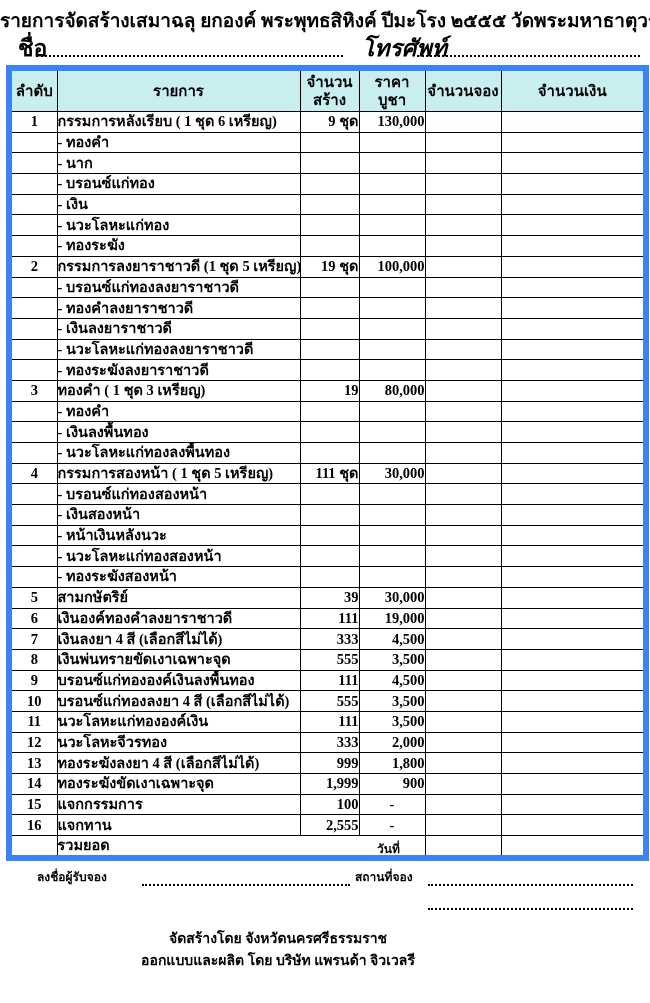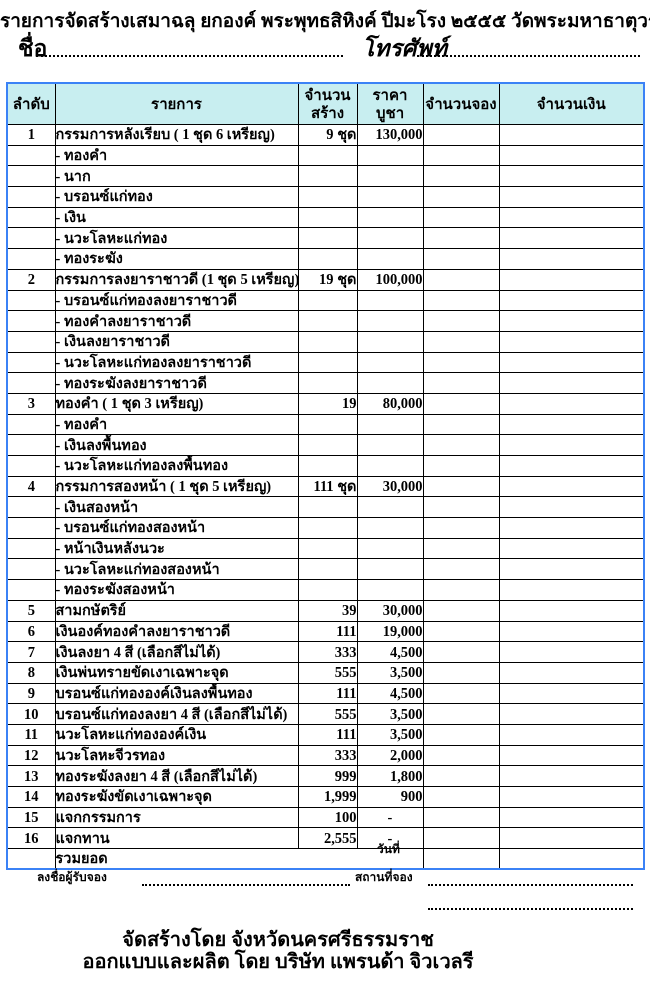--- a/index.html
+++ b/index.html
@@ -8,42 +8,42 @@
     font-family:"Liberation Serif","DejaVu Serif",serif; font-weight:bold; color:#000;
     overflow:hidden;
   }
   .title {
     position:absolute; top:9px; left:0; width:650px; text-align:center;
     font-size:19px; line-height:24px; white-space:nowrap;
   }
   .lbl { position:absolute; font-size:23px; line-height:20px; white-space:nowrap; }
   .dots { position:absolute; height:17px; border-bottom:2px dotted #000; }
   table.order {
-    position:absolute; left:6px; top:82px; width:637px;
+    position:absolute; left:6px; top:65px; width:637px;
     border-collapse:collapse; table-layout:fixed;
-    border:2px solid #3b82f6;
+    border:6px solid #3b82f6;
   }
   table.order th, table.order td {
     border:1.5px solid #000; padding:0; overflow:hidden;
     font-weight:bold; white-space:nowrap;
   }
   table.order th {
     background:var(--header-bg,#c8eef0); font-size:15px; line-height:18px;
     white-space:pre-line; text-align:center; vertical-align:middle; height:40px;
   }
   table.order tbody tr { height:20.7px; }
   table.order td { font-size:14.5px; line-height:19px; vertical-align:middle; }
   td.cell-no     { text-align:center; }
   td.cell-item   { text-align:left; padding-left:4px; }
   td.cell-qty    { text-align:right; padding-right:3px; }
   td.cell-price  { text-align:right; padding-right:8px; }
   td.dash        { text-align:center; padding-right:0; }
   td.cell-total  { text-align:left; padding-left:6px; font-size:15px; }
   .foot { position:absolute; font-size:12px; line-height:19px; white-space:nowrap; }
-  .center-line { position:absolute; left:0; width:556px; text-align:center; font-size:20px; line-height:20px; }
+  .center-line { position:absolute; left:0; width:556px; text-align:center; font-size:14px; line-height:20px; }
 </style>
 </head>
 <body>
 
 <div class="page">
 
   <div class="title">รายการจัดสร้างเสมาฉลุ ยกองค์ พระพุทธสิหิงค์  ปีมะโรง ๒๕๕๕    วัดพระมหาธาตุวรมหาวิหาร</div>
 
   <span class="lbl" style="left:18px; top:39px;">ชื่อ</span>
   <span class="dots" style="left:36px; top:38px; width:307px;"></span>
@@ -211,29 +211,29 @@
         <tr>
           <td class="cell-no">4</td>
           <td class="cell-item">กรรมการสองหน้า ( 1 ชุด 5 เหรียญ)</td>
           <td class="cell-qty">111 ชุด</td>
           <td class="cell-price">30,000</td>
           <td class="cell-reserved"></td>
           <td class="cell-amount"></td>
         </tr>
         <tr>
           <td class="cell-no"></td>
+          <td class="cell-item">- บรอนซ์แก่ทองสองหน้า</td>
+          <td class="cell-qty"></td>
+          <td class="cell-price"></td>
+          <td class="cell-reserved"></td>
+          <td class="cell-amount"></td>
+        </tr>
+        <tr>
+          <td class="cell-no"></td>
           <td class="cell-item">- เงินสองหน้า</td>
-          <td class="cell-qty"></td>
-          <td class="cell-price"></td>
-          <td class="cell-reserved"></td>
-          <td class="cell-amount"></td>
-        </tr>
-        <tr>
-          <td class="cell-no"></td>
-          <td class="cell-item">- บรอนซ์แก่ทองสองหน้า</td>
           <td class="cell-qty"></td>
           <td class="cell-price"></td>
           <td class="cell-reserved"></td>
           <td class="cell-amount"></td>
         </tr>
         <tr>
           <td class="cell-no"></td>
           <td class="cell-item">- หน้าเงินหลังนวะ</td>
           <td class="cell-qty"></td>
           <td class="cell-price"></td>

